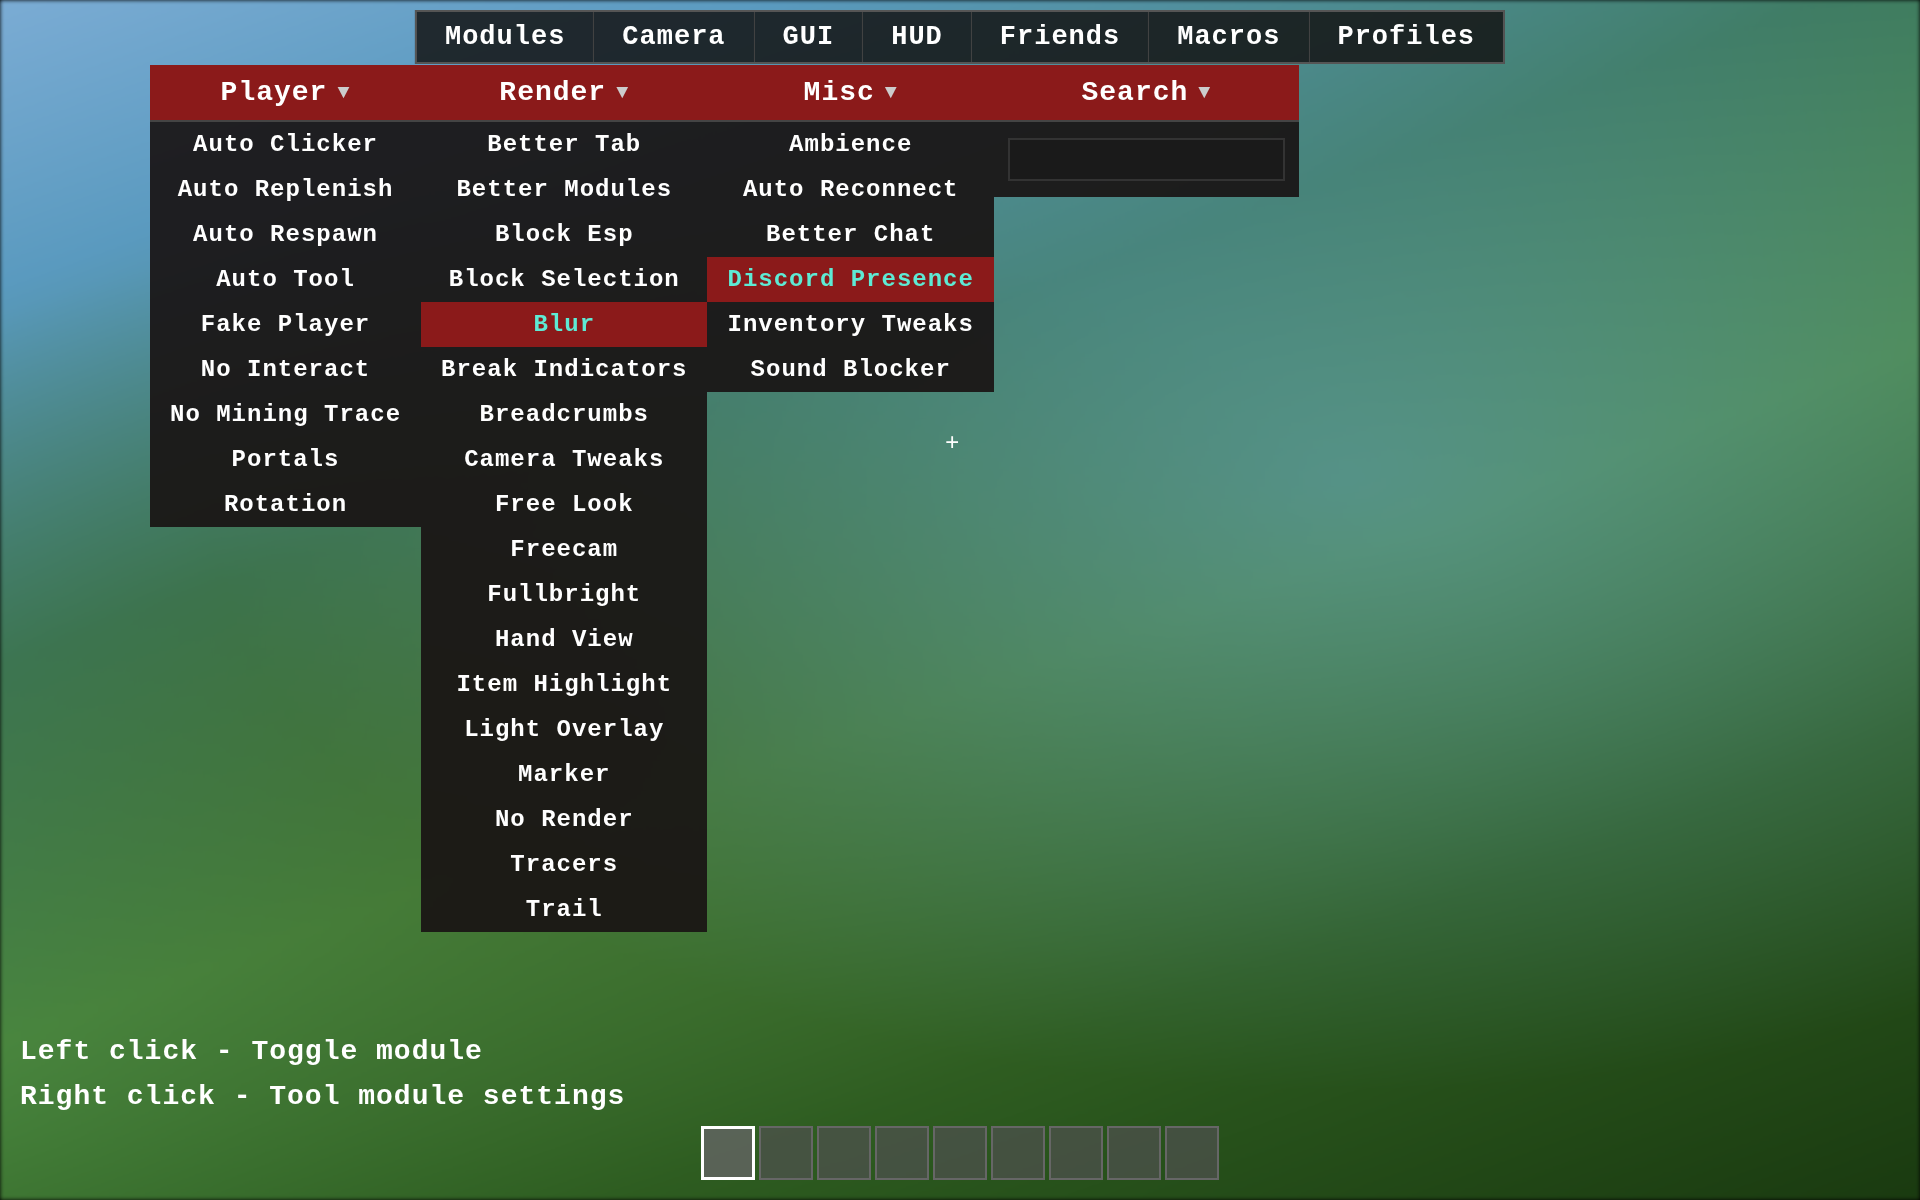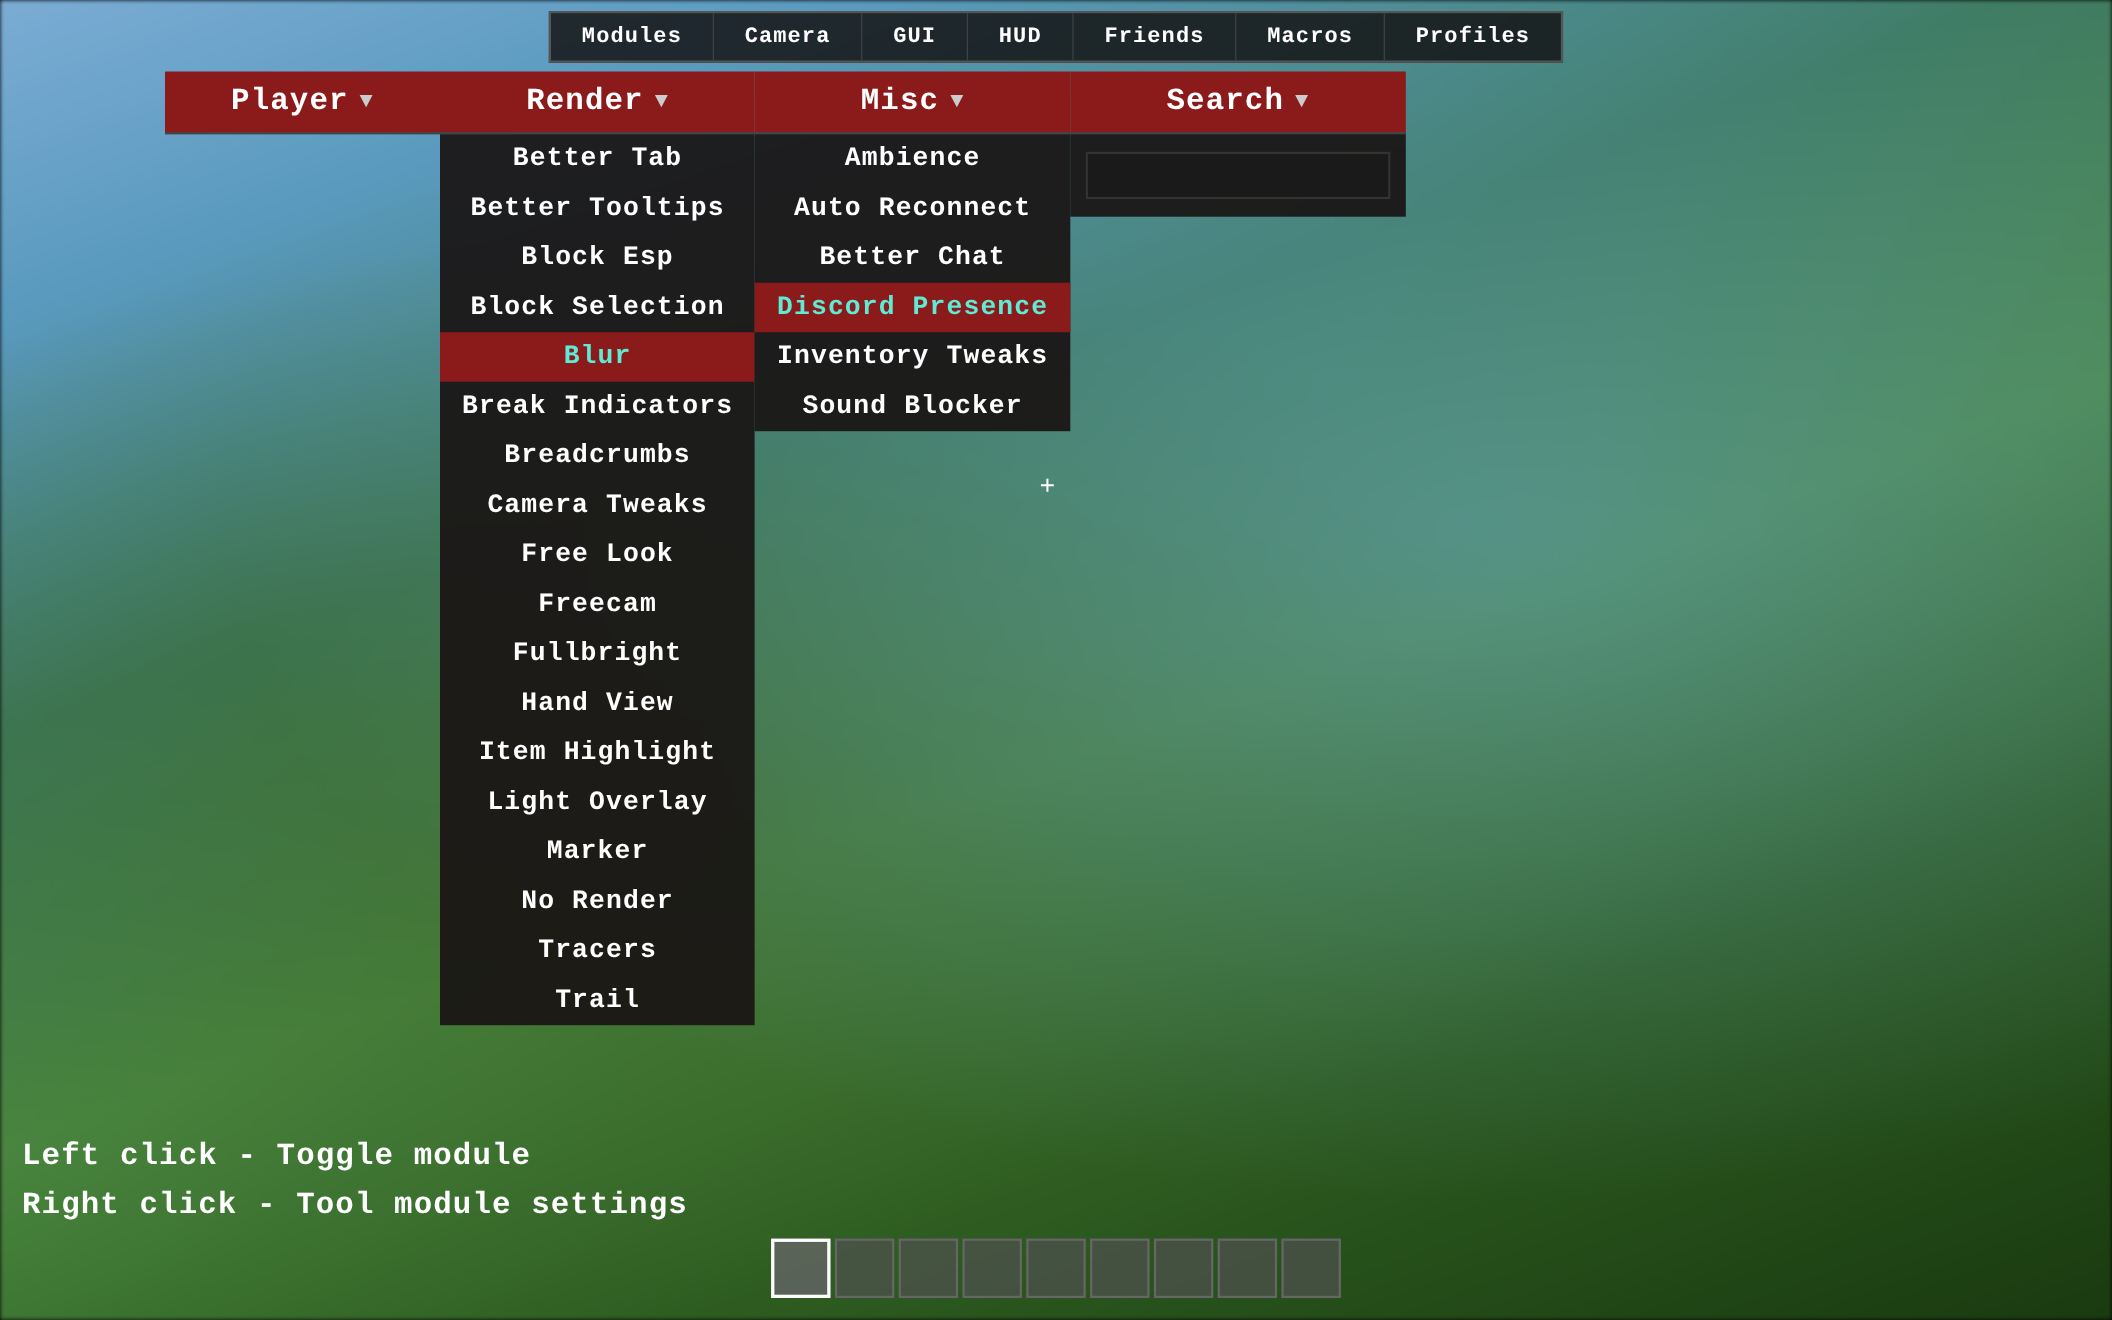--- a/index.html
+++ b/index.html
@@ -40,21 +40,21 @@
       transform: translateX(-50%);
       display: flex;
       gap: 0;
       background: rgba(20,20,20,0.85);
       border: 2px solid #555;
     }
 
     .nav-item {
       padding: 10px 28px;
       color: white;
-      font-size: 20px;
+      font-size: 27px;
       cursor: pointer;
       border-right: 1px solid #444;
     }
 
     .nav-item:last-child { border-right: none; }
 
     
     #menu-container {
       position: absolute;
       top: 65px;
@@ -185,30 +185,41 @@
     <div class="nav-item mc-font">Profiles</div>
   </nav>
 
 <div id="menu-container">
 
   <div class="menu-column mc-font">
     <div class="column-header">
       <span>Player</span>
       <span class="column-header-arrow">▼</span>
     </div>
+    <div class="column-body" id="player-items">
+        <div class="menu-item">Auto Clicker</div>
+        <div class="menu-item">Auto Replenish</div>
+        <div class="menu-item">Auto Respawn</div>
+        <div class="menu-item">Auto Tool</div>
+        <div class="menu-item">Fake Player</div>
+        <div class="menu-item">No Interact</div>
+        <div class="menu-item">No Mining Trace</div>
+        <div class="menu-item">Portals</div>
+        <div class="menu-item">Rotation</div>
+      </div>
   </div>
 
   <div class="menu-column mc-font">
     <div class="column-header">
       <span>Render</span>
       <span class="column-header-arrow">▼</span>
     </div>
     <div class="column-body" id="render-items">
         <div class="menu-item">Better Tab</div>
-        <div class="menu-item">Better Tooltips</div>
+        <div class="menu-item">Better Modules</div>
         <div class="menu-item">Block Esp</div>
         <div class="menu-item">Block Selection</div>
         <div class="menu-item active">Blur</div>
         <div class="menu-item">Break Indicators</div>
         <div class="menu-item">Breadcrumbs</div>
         <div class="menu-item">Camera Tweaks</div>
         <div class="menu-item">Free Look</div>
         <div class="menu-item">Freecam</div>
         <div class="menu-item">Fullbright</div>
         <div class="menu-item">Hand View</div>

